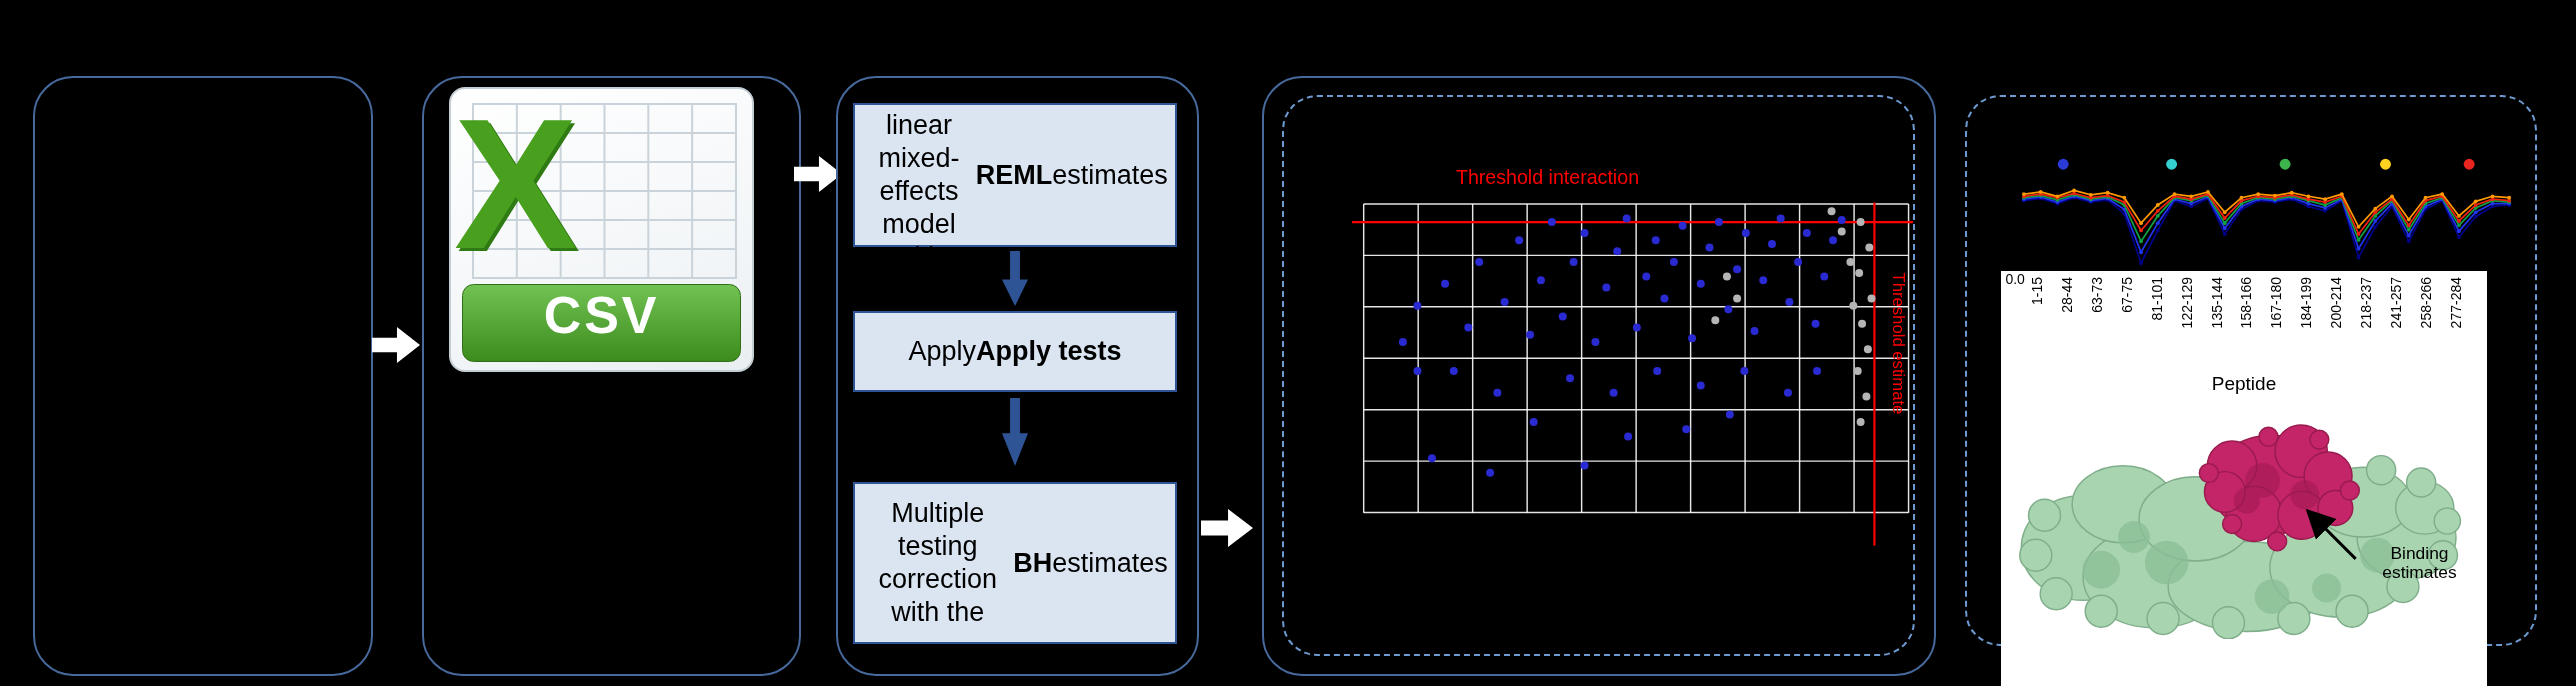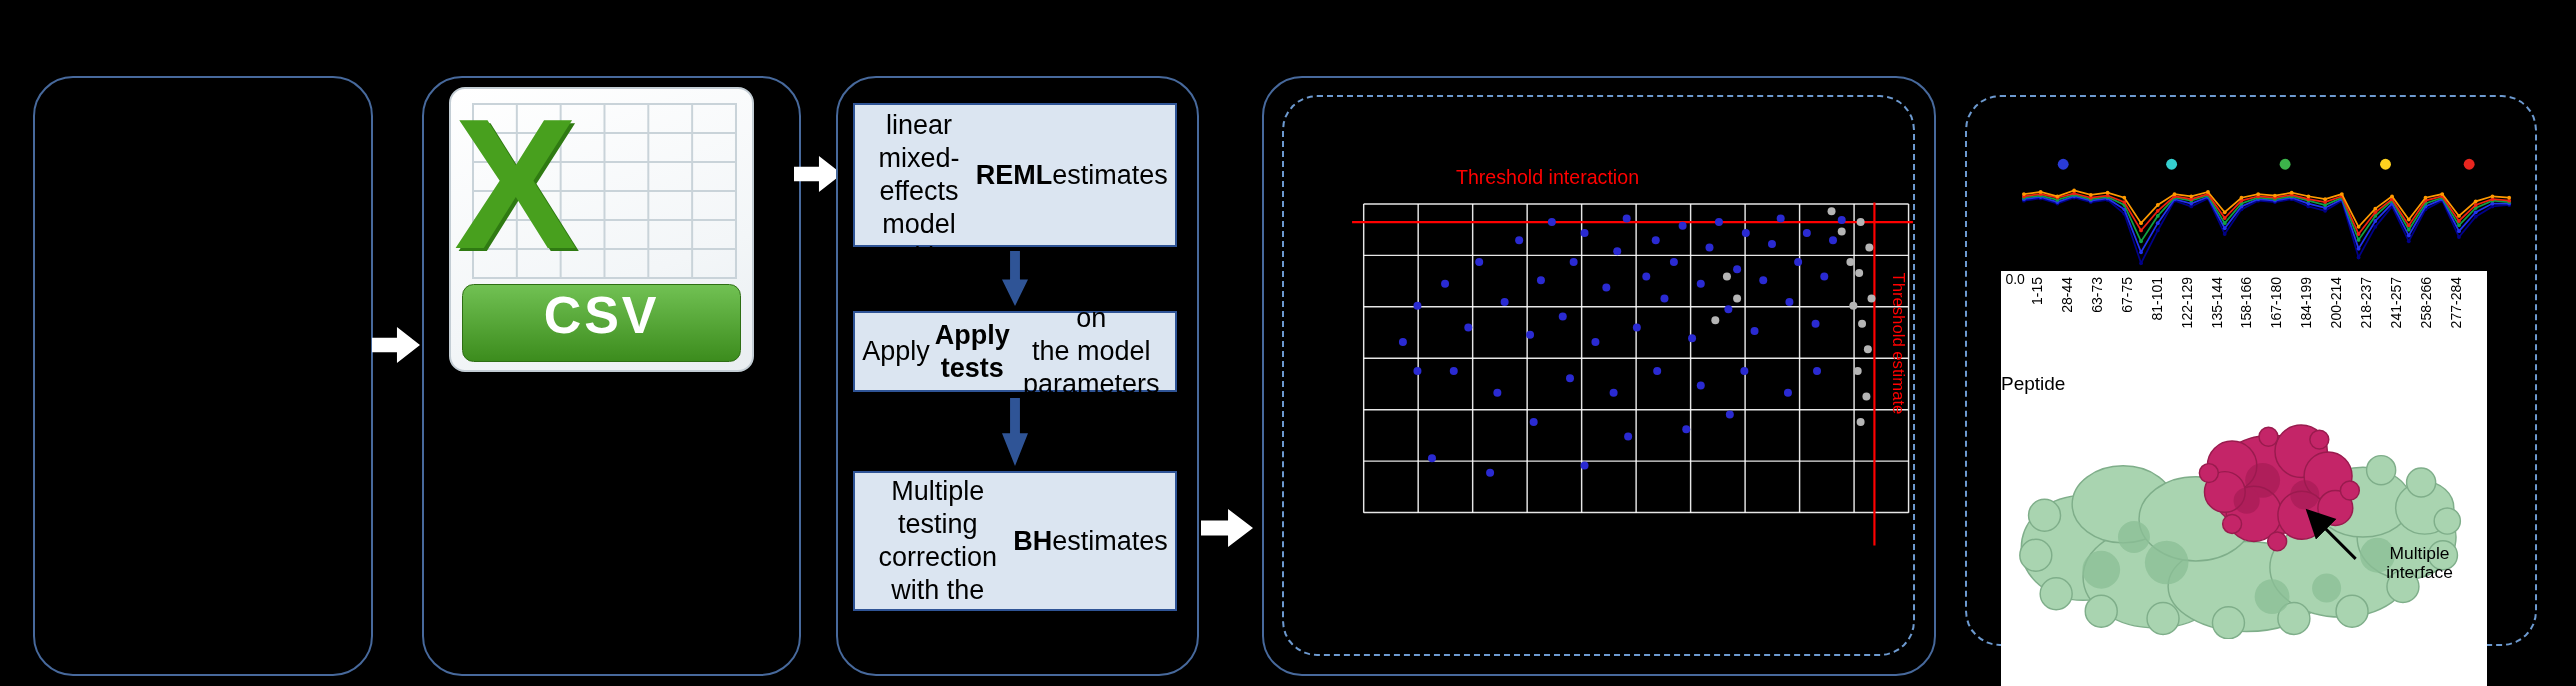--- a/index.html
+++ b/index.html
@@ -36,21 +36,21 @@
   .csv-banner span{color:#fff;font-weight:bold;font-size:52px;letter-spacing:2.9px;}
 
   #scatter-svg{position:absolute;left:1323px;top:153px;}
   #uptake-svg{position:absolute;left:2013px;top:154px;}
 
   #white-panel{position:absolute;left:2001px;top:271px;width:486px;height:446px;background:#fff;}
   #ytick{position:absolute;left:4.4px;top:0;font-size:14px;color:#000;}
   #pep-labels{position:absolute;inset:0;}
   .pep-label{position:absolute;top:5.8px;font-size:14px;color:#000;white-space:nowrap;
              transform-origin:0 0;transform:rotate(-90deg) translateX(-100%);}
-  #pep-title{position:absolute;left:0;width:100%;top:102px;font-size:19px;color:#000;}
+  #pep-title{position:absolute;left:0;width:100%;top:102px;text-align:center;font-size:19px;color:#000;}
   #protein-svg{position:absolute;left:13px;top:135px;}
   #binding-label{position:absolute;left:353px;top:273px;width:131px;text-align:center;
                  font-size:17.4px;line-height:1.12;color:#000;}
 </style>
 </head>
 <body>
 
 <div class="canvas">
 
   <div class="panel" style="left:33px;top:76px;width:336px;height:596px;"></div>
@@ -67,24 +67,23 @@
       </div>
     </div>
   </div>
 
   <div class="harrow" style="left:794px;top:156px;width:48px;height:36px;"></div>
 
   <div class="panel" style="left:836px;top:76px;width:359px;height:596px;"></div>
   <div class="flow-box" style="left:853px;top:103px;width:324px;height:144px;text-align:center;"><span>Fit a linear mixed-
 effects model with </span><b>REML</b><span> estimates</span></div>
   <div class="varrow" style="left:1002px;top:251px;width:26px;height:55px;"></div>
-  <div class="flow-box" style="left:853px;top:311px;width:324px;height:81px;"><span>Apply </span><b>Apply tests</b><span> on
-the model parameters</span></div>
+  <div class="flow-box" style="left:853px;top:311px;width:324px;height:81px;"><span>Apply </span><b>Apply tests</b></div>
   <div class="varrow" style="left:1002px;top:398px;width:26px;height:68px;"></div>
-  <div class="flow-box" style="left:853px;top:471px;width:324px;height:140px;"><span>Multiple testing
+  <div class="flow-box" style="left:853px;top:482px;width:324px;height:162px;"><span>Multiple testing
 correction
 with the </span><b>BH</b><span> estimates</span></div>
 
   <div class="harrow" style="left:1201px;top:509px;width:52px;height:38px;"></div>
 
   <div class="panel" style="left:1262px;top:76px;width:670px;height:596px;"></div>
   <div class="dashed" style="left:1282px;top:95px;width:629px;height:557px;"></div>
   <svg id="scatter-svg" width="603" height="407" viewBox="0 0 830 560">
       <line x1="56" y1="70" x2="56" y2="495" stroke="#ffffff" stroke-width="2" opacity="0.9"></line>
       <line x1="131" y1="70" x2="131" y2="495" stroke="#ffffff" stroke-width="2" opacity="0.9"></line>
@@ -424,17 +423,17 @@
           <circle cx="300" cy="162" r="13"></circle>
       </g>
       <g fill="#9e1950" opacity="0.55">
         <circle cx="342" cy="102" r="24"></circle>
           <circle cx="400" cy="122" r="20"></circle>
           <circle cx="320" cy="130" r="18"></circle>
       </g>
       <line x1="470" y1="210" x2="404" y2="144" stroke="#000" stroke-width="4" marker-end="url(#ah)"></line>
     </svg>
 
-    <div id="binding-label">Multiple interface</div>
+    <div id="binding-label">Binding estimates</div>
   </div>
 
 </div>
 
 
 </body></html>

